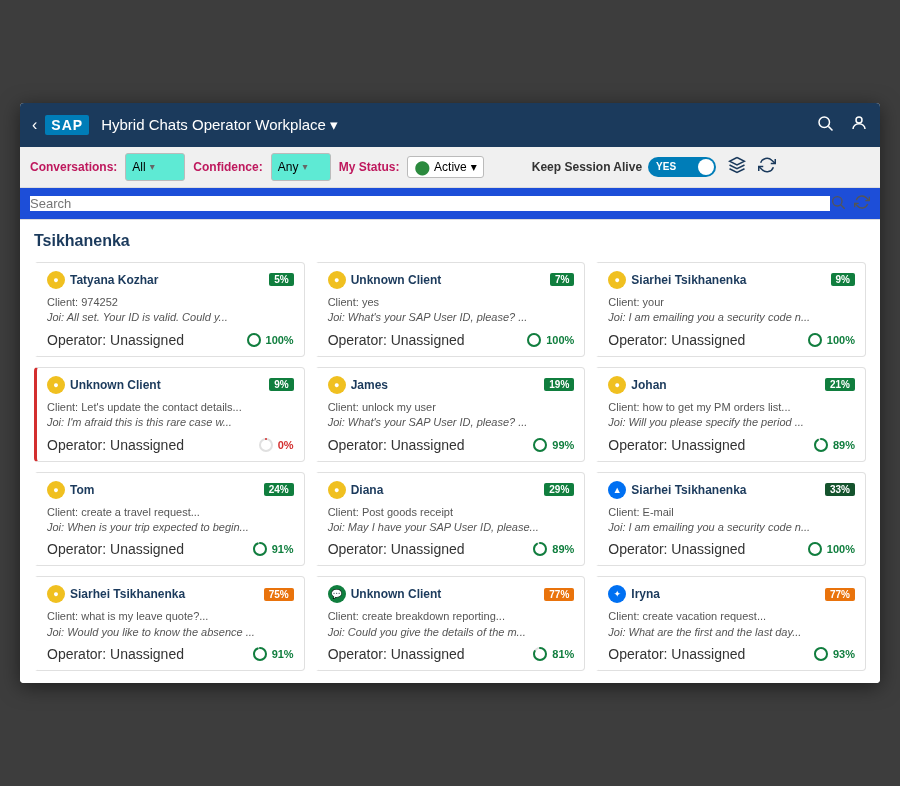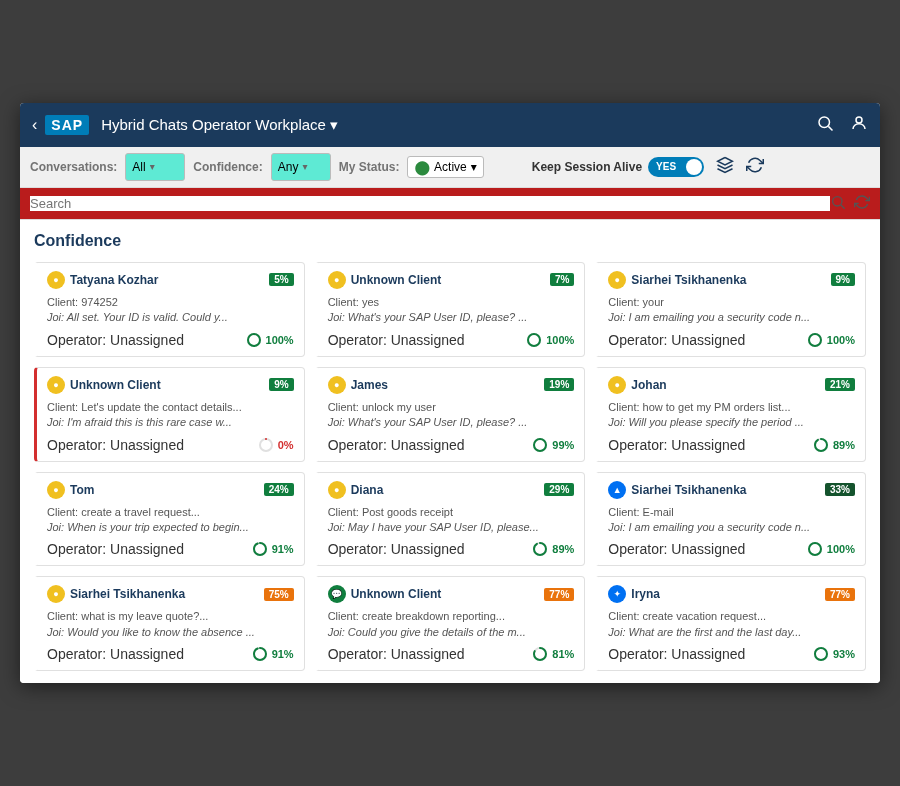--- a/index.html
+++ b/index.html
@@ -66,21 +66,21 @@
       display: flex;
       align-items: center;
       padding: 6px 10px;
       gap: 8px;
       border-bottom: 1px solid #ddd;
       flex-wrap: wrap;
     }
     .filter-label {
       font-size: 12px;
       font-weight: 600;
-      color: #737373;
+      color: #be185d;
     }
     .filter-select {
       display: flex;
       align-items: center;
       background: #5eead4;
       border: 1px solid #bbb;
       border-radius: 3px;
       padding: 6px 6px;
       font-size: 12px;
       cursor: pointer;
@@ -106,21 +106,21 @@
       gap: 6px;
       margin-left: 40px;
     }
     .keep-session-label { font-size: 12px; font-weight: 600; color: #333; }
     .toggle {
       background: #007db8;
       border-radius: 10px;
       padding: 2px 4px;
       display: flex;
       align-items: center;
-      width: 56px;
+      width: 68px;
       height: 20px;
       position: relative;
       cursor: pointer;
     }
     .toggle-text {
       color: white;
       font-size: 10px;
       font-weight: bold;
       margin-left: 4px;
     }
@@ -137,21 +137,21 @@
       font-size: 16px;
       cursor: pointer;
       margin-left: 4px;
     }
     
     .search-bar {
       display: flex;
       align-items: center;
       padding: 6px 10px;
       border-bottom: 1px solid #ddd;
-      background: #b91c1c;
+      background: #1d4ed8;
     }
     .search-input {
       flex: 1;
       border: none;
       outline: none;
       font-size: 13px;
       color: #999;
     }
     .search-icons {
       display: flex;
@@ -335,21 +335,21 @@
         <svg width="16" height="16" viewBox="0 0 24 24" fill="none" stroke="#555" stroke-width="2">
           <path d="M23 4v6h-6"></path>
             <path d="M1 20v-6h6"></path>
           <path d="M3.51 9a9 9 0 0 1 14.85-3.36L23 10M1 14l4.64 4.36A9 9 0 0 0 20.49 15"></path>
         </svg>
       </span>
     </div>
   </div>
 
   <div class="main-content">
-    <div class="section-title">Confidence</div>
+    <div class="section-title">Tsikhanenka</div>
     <div class="cards-grid" id="cards-grid">
 
     <div class="chat-card">
       <div class="chat-card-header">
         <div class="card-name-row">
           <div class="avatar-icon" style="background:#f0c020; color:white; font-size:9px;">●</div>
           <span class="card-name">Tatyana Kozhar</span>
         </div>
         <span class="confidence-badge" style="background:#107e3e;">5%</span>
       </div>

